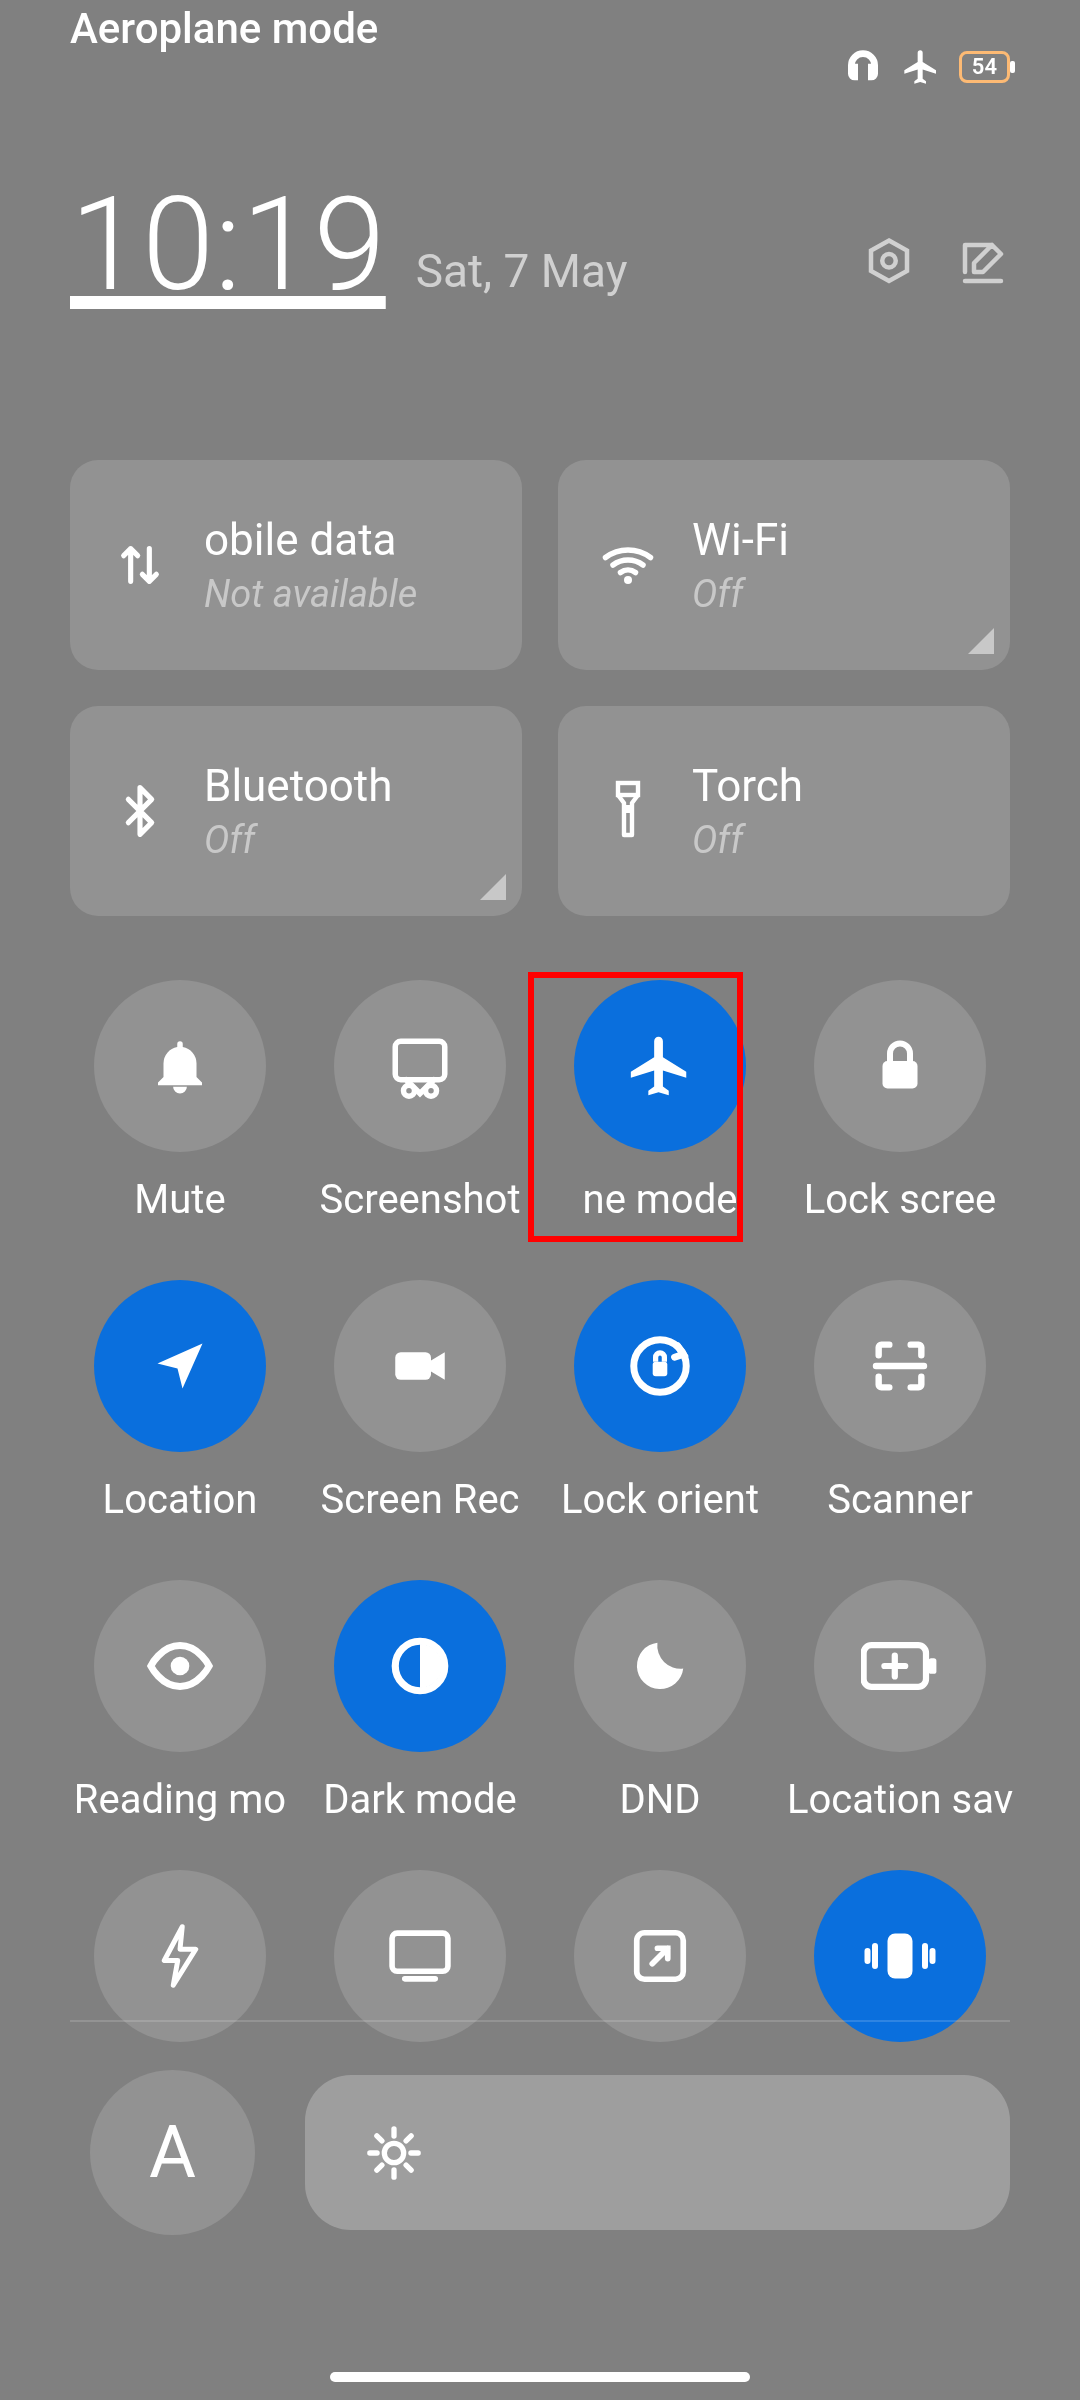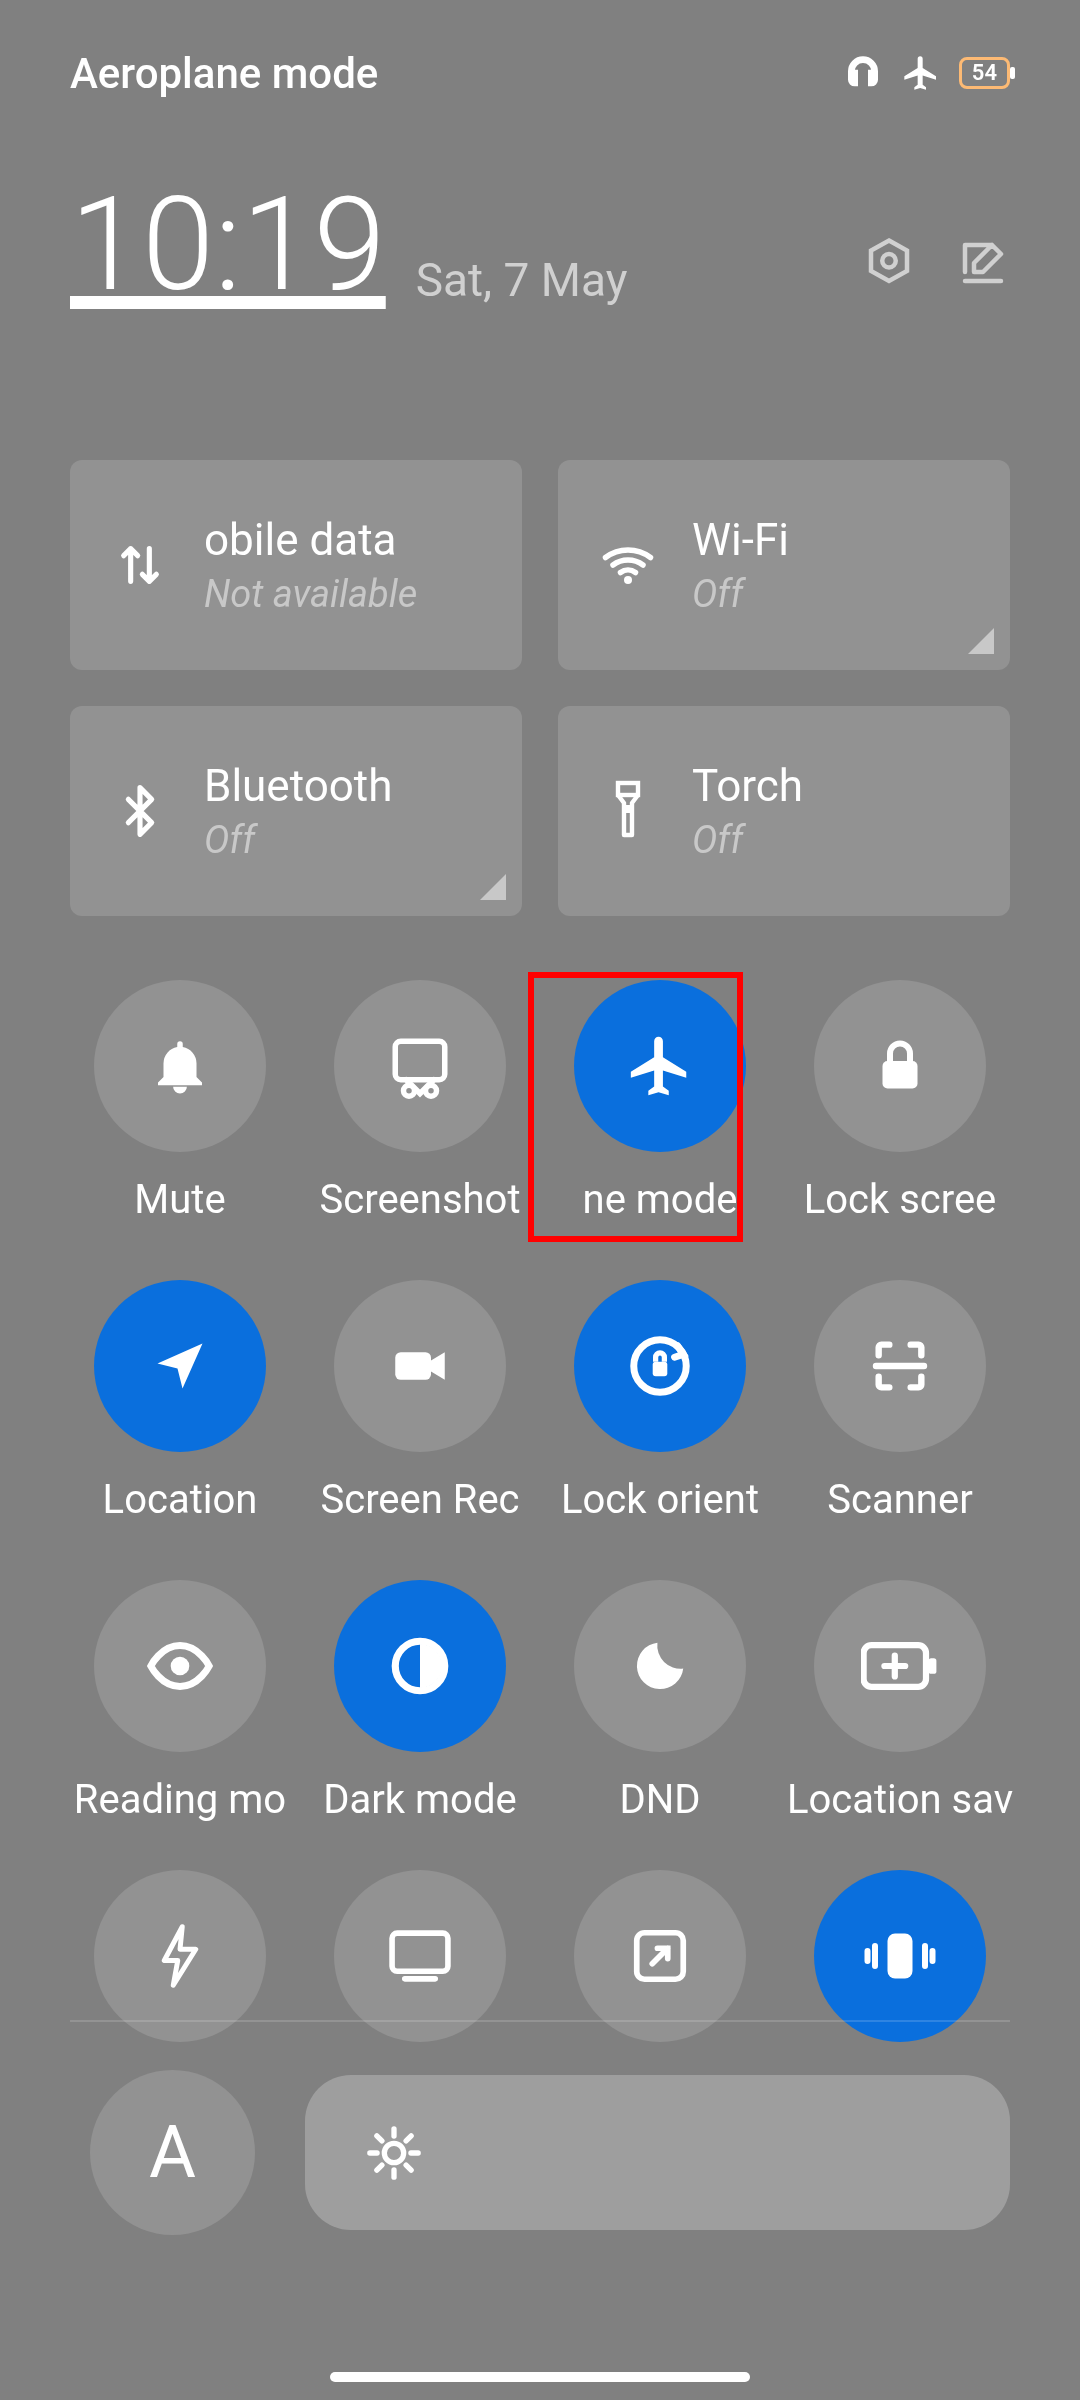--- a/index.html
+++ b/index.html
@@ -14,23 +14,22 @@
     }
 
     
     .status-bar {
       position: absolute;
       top: 0;
       left: 0;
       right: 0;
       height: 130px;
       display: flex;
-      align-items: center;
       justify-content: space-between;
-      padding: 16px 70px 0 70px;
+      padding: 4px 70px 0 70px;
     }
     .status-title { font-size: 42px; font-weight: 500; color: #fff; }
     .status-icons { display: flex; align-items: center; gap: 18px; }
     .battery-box {
       border: 3px solid #fdba74;
       border-radius: 8px;
       padding: 2px 10px;
       font-size: 22px;
       font-weight: 600;
       color: #fff;
@@ -48,36 +47,36 @@
     }
 
     
     .time-row {
       position: absolute;
       top: 180px;
       left: 70px; right: 70px;
       display: flex; align-items: flex-end; justify-content: space-between;
     }
     .time-big { font-size: 130px; font-weight: 300; line-height: 1; color: #fff; text-decoration: underline; }
-    .date-text { font-size: 46px; font-weight: 400; color: #d0d0d0; margin-left: 30px; margin-bottom: 3px; }
+    .date-text { font-size: 46px; font-weight: 400; color: #d0d0d0; margin-left: 30px; margin-bottom: 12px; }
     .time-actions { display: flex; gap: 40px; align-items: center; margin-bottom: 20px; }
 
     
     .large-tiles {
       position: absolute;
       top: 460px;
       left: 70px; right: 70px;
       display: grid;
       grid-template-columns: 1fr 1fr;
       grid-template-rows: 1fr 1fr;
       gap: 36px;
     }
     .large-tile {
       background: rgba(255,255,255,0.14);
-      border-radius: 12px;
+      border-radius: 28px;
       height: 210px;
       display: flex; align-items: center;
       padding: 0 30px;
       position: relative;
     }
     .large-tile .tile-icon {
       width: 80px; height: 80px;
       display: flex; align-items: center; justify-content: center;
       flex-shrink: 0;
       margin-right: 24px;

